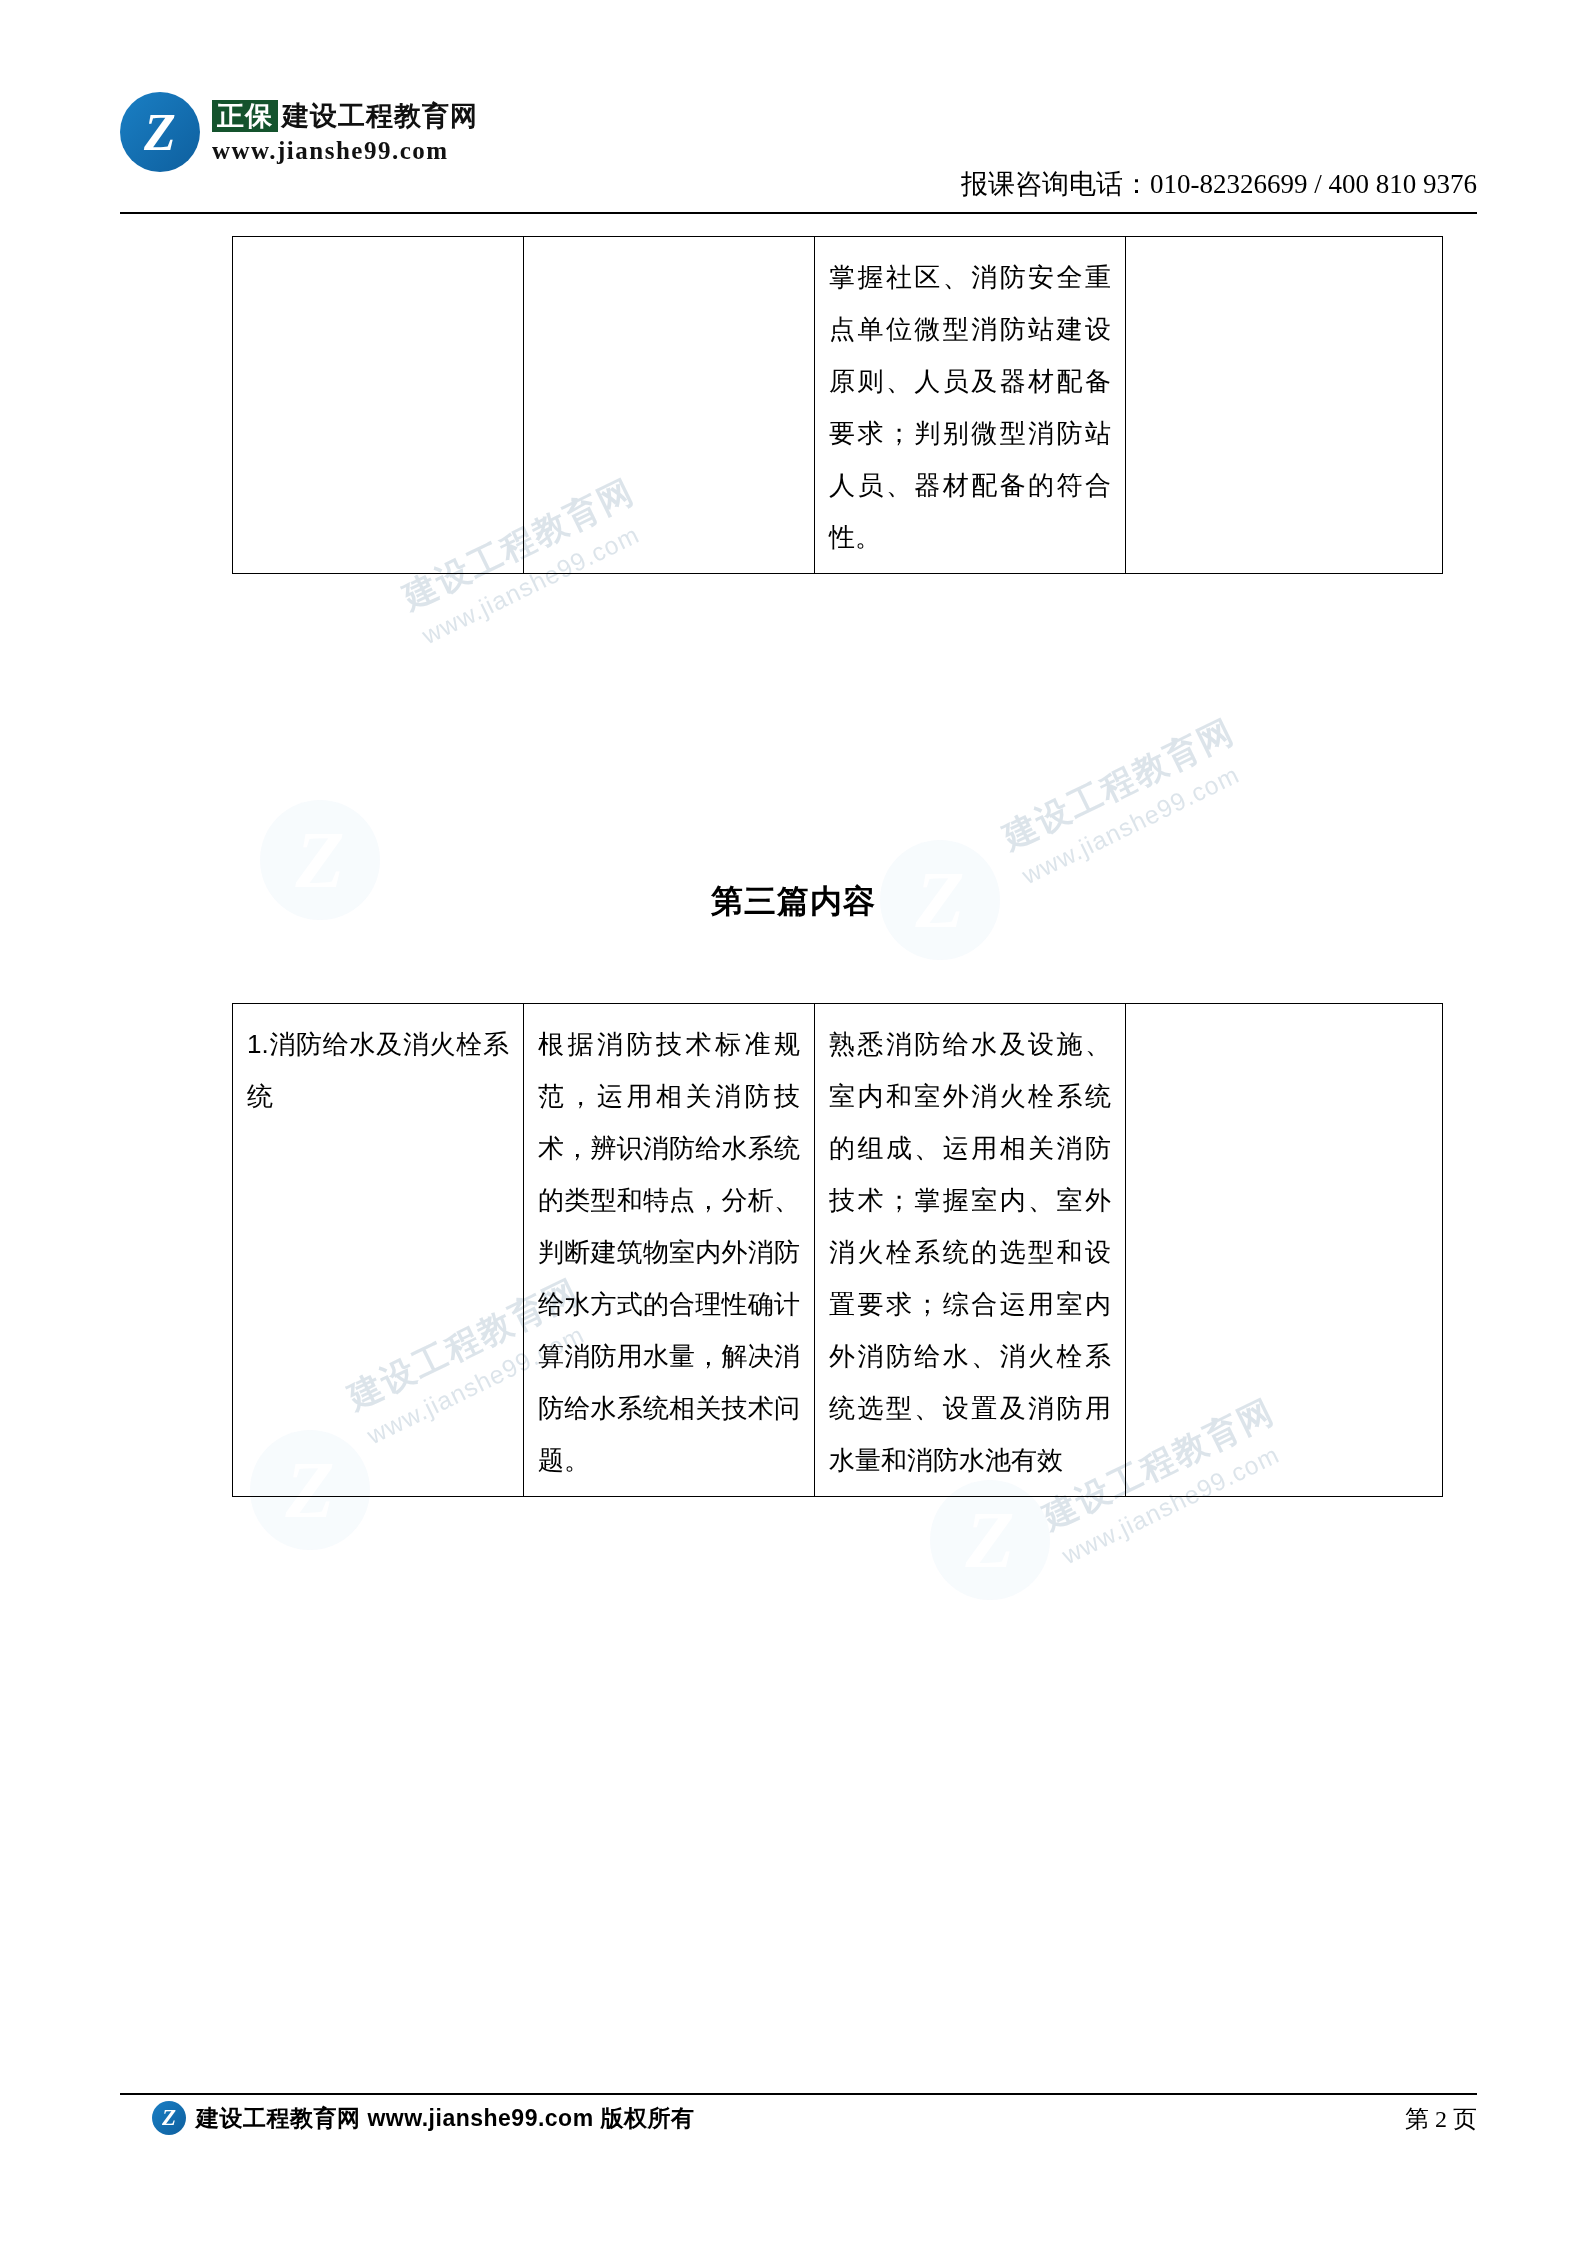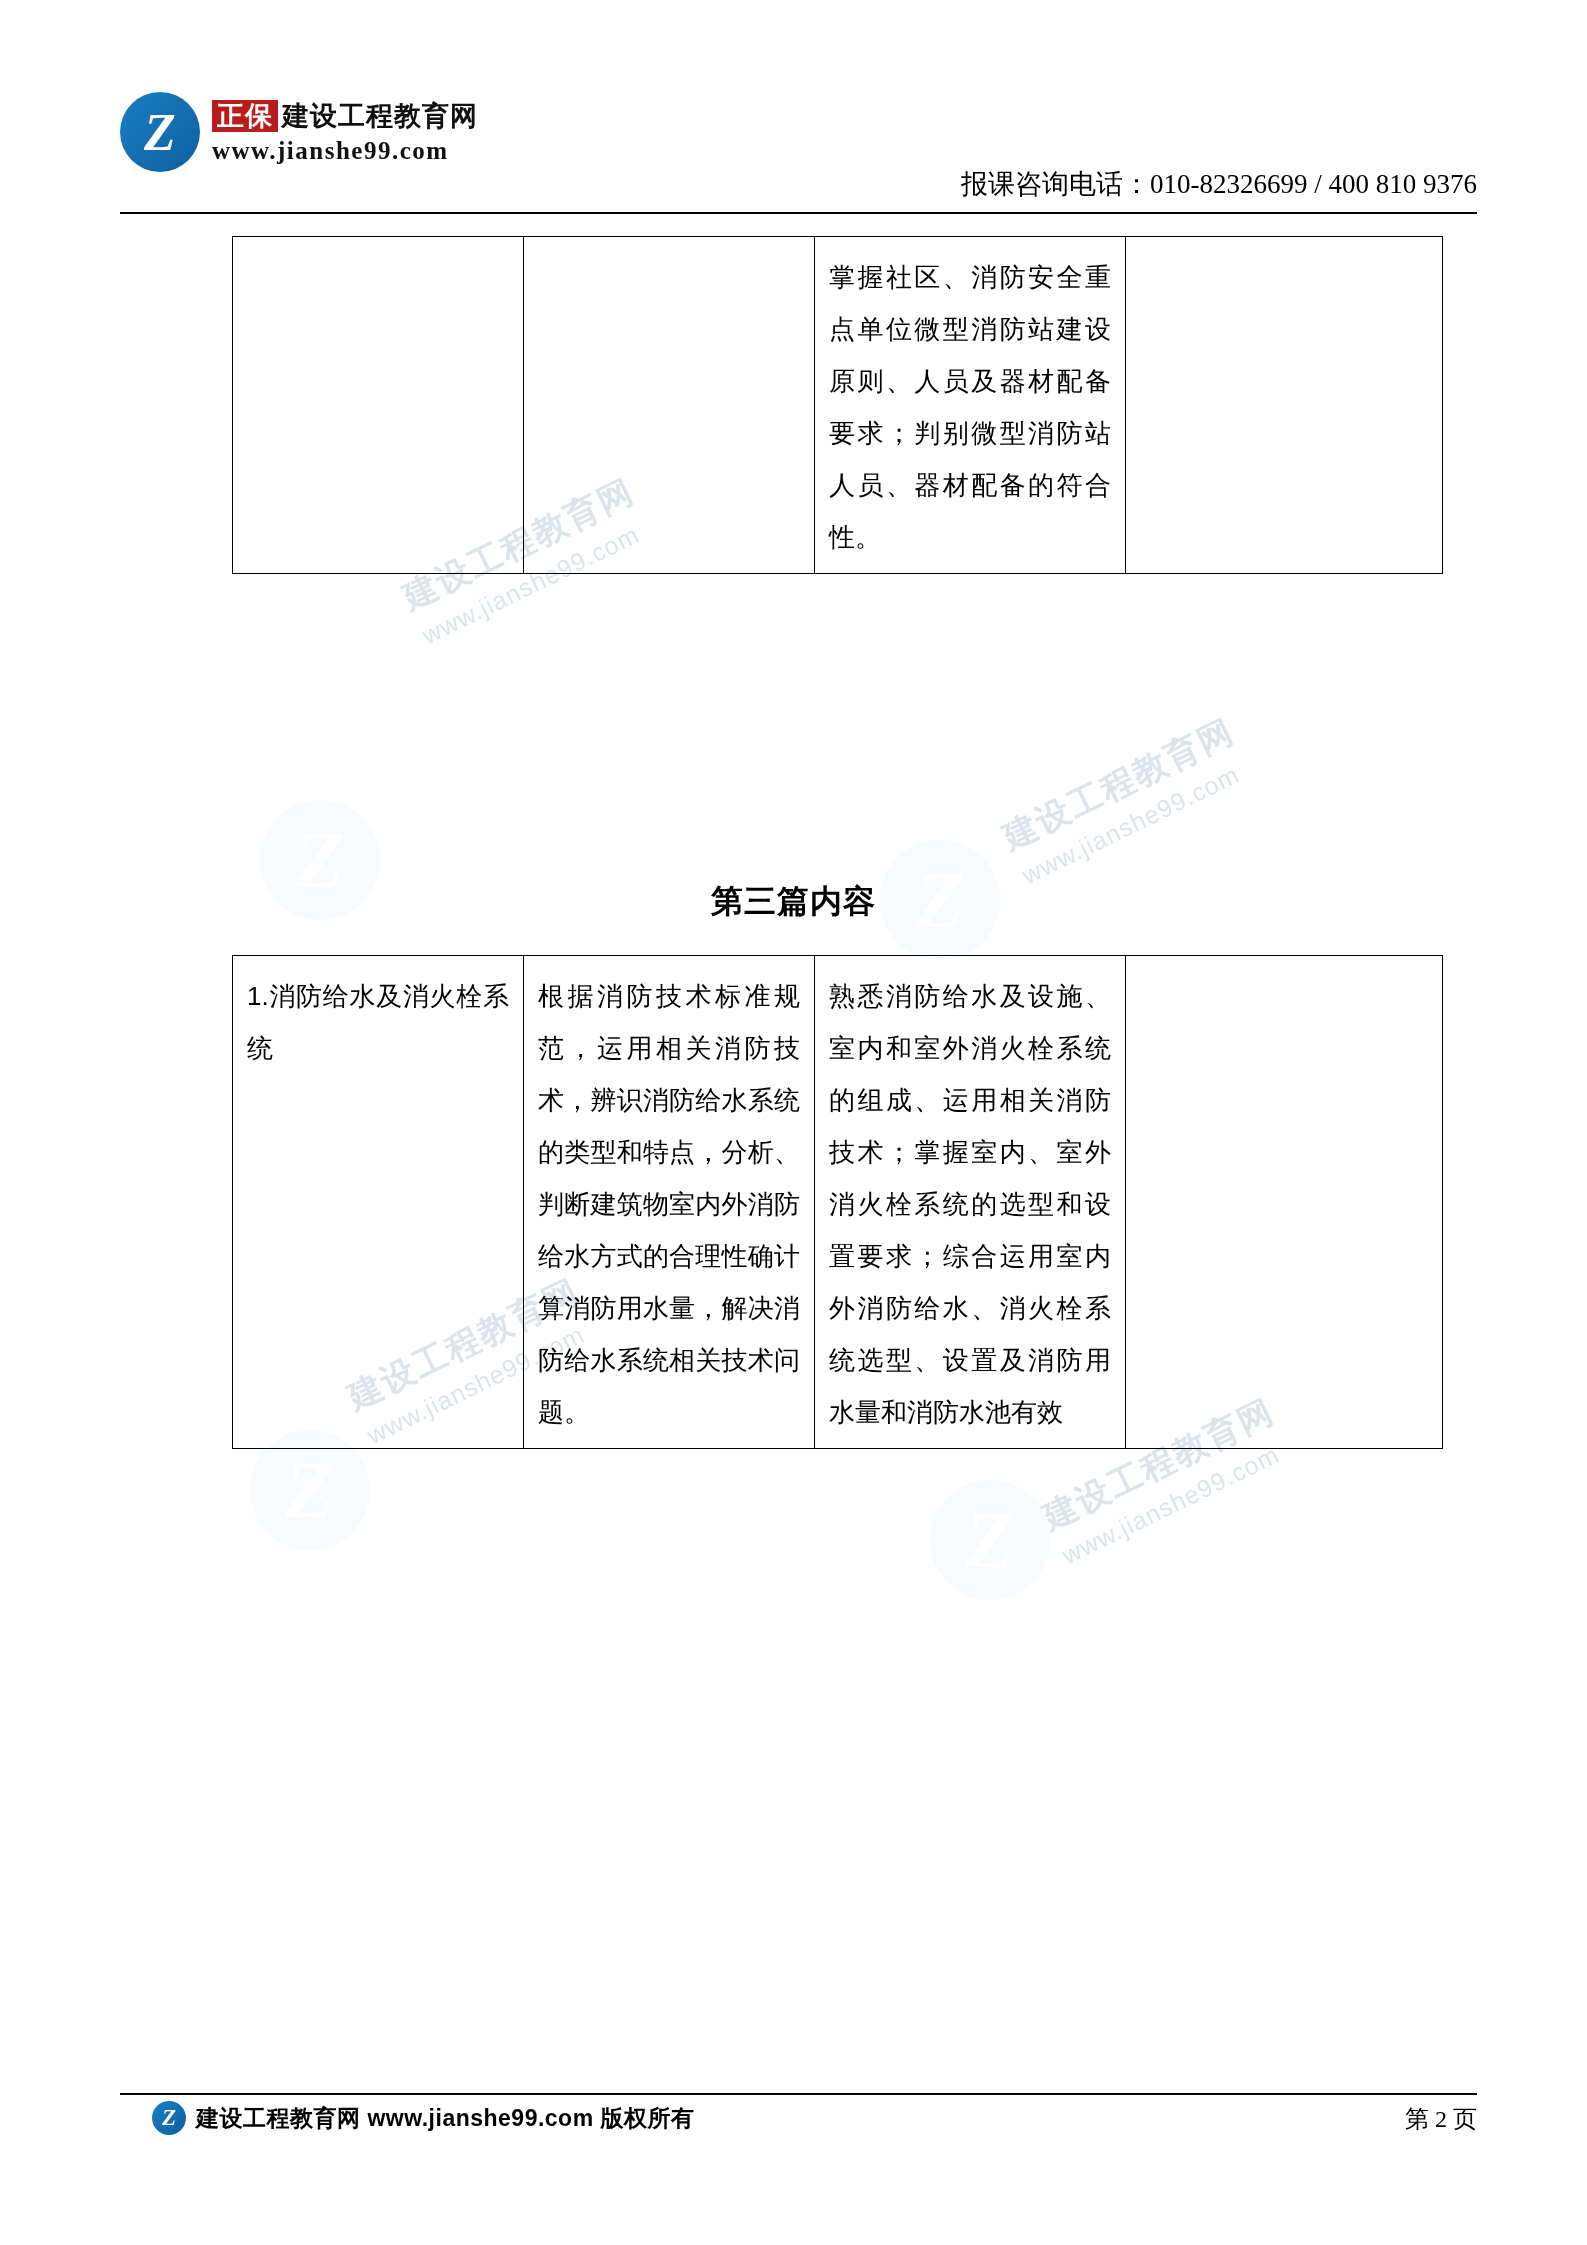--- a/index.html
+++ b/index.html
@@ -58,21 +58,21 @@
   }
   .logo-text {
     margin-left: 12px;
     line-height: 1.05;
   }
   .logo-line1 {
     display: flex;
     align-items: center;
   }
   .logo-zb {
-    background: #b91c1c;
+    background: #14532d;
     color: #ffffff;
     font-size: 27px;
     font-weight: bold;
     padding: 2px 5px;
     letter-spacing: 1px;
   }
   .logo-rest {
     color: #111111;
     font-size: 27px;
     font-weight: bold;
@@ -143,21 +143,21 @@
     text-align: center;
     font-size: 32px;
     font-weight: bold;
     color: #000000;
     font-family: "Liberation Sans", sans-serif;
     letter-spacing: 1px;
   }
 
   #table-bottom {
     left: 232px;
-    top: 955px;
+    top: 1003px;
     width: 1122px;
   }
   #table-bottom td.c1 { width: 262px; }
   #table-bottom td.c2 { width: 262px; }
   #table-bottom td.c3 { width: 282px; }
   #table-bottom td.c4 { width: 288px; }
 
   
   .footer-rule {
     position: absolute;

